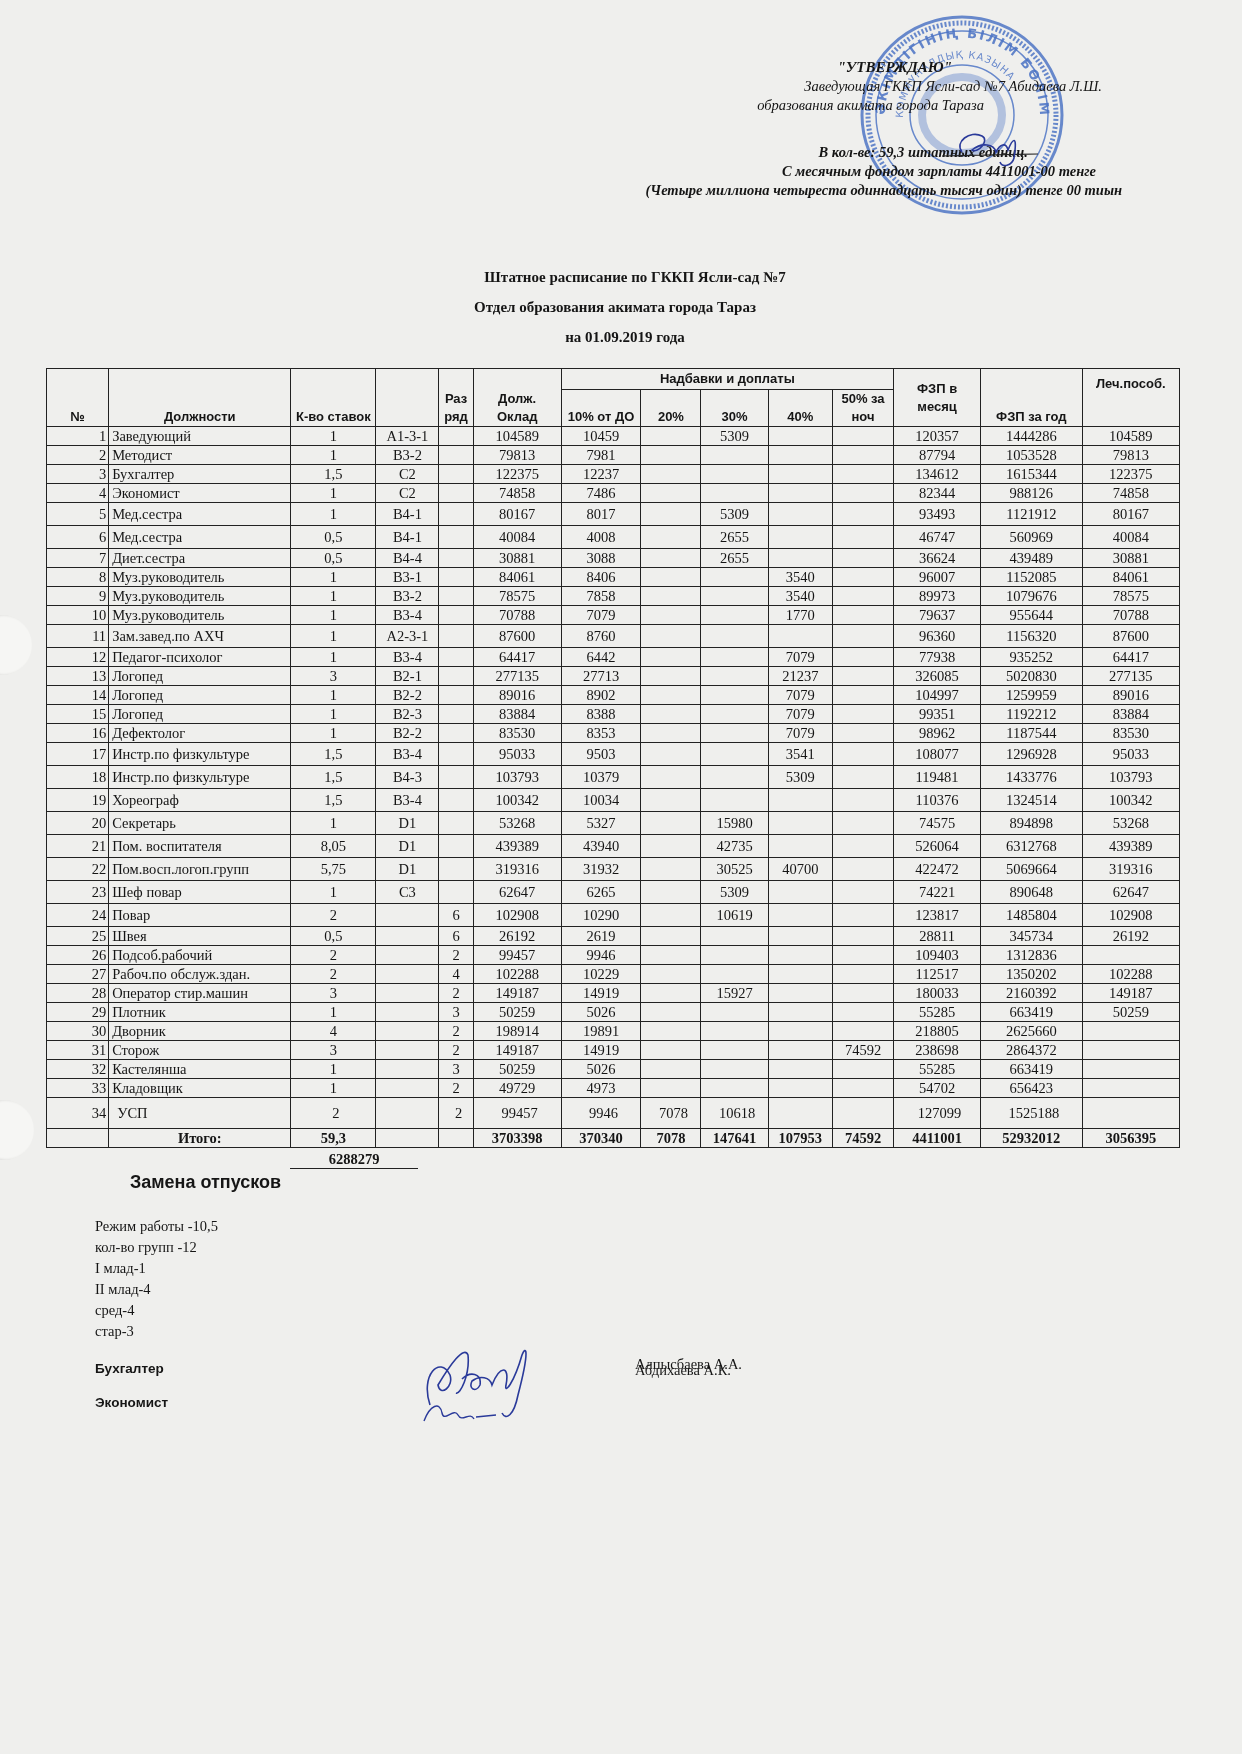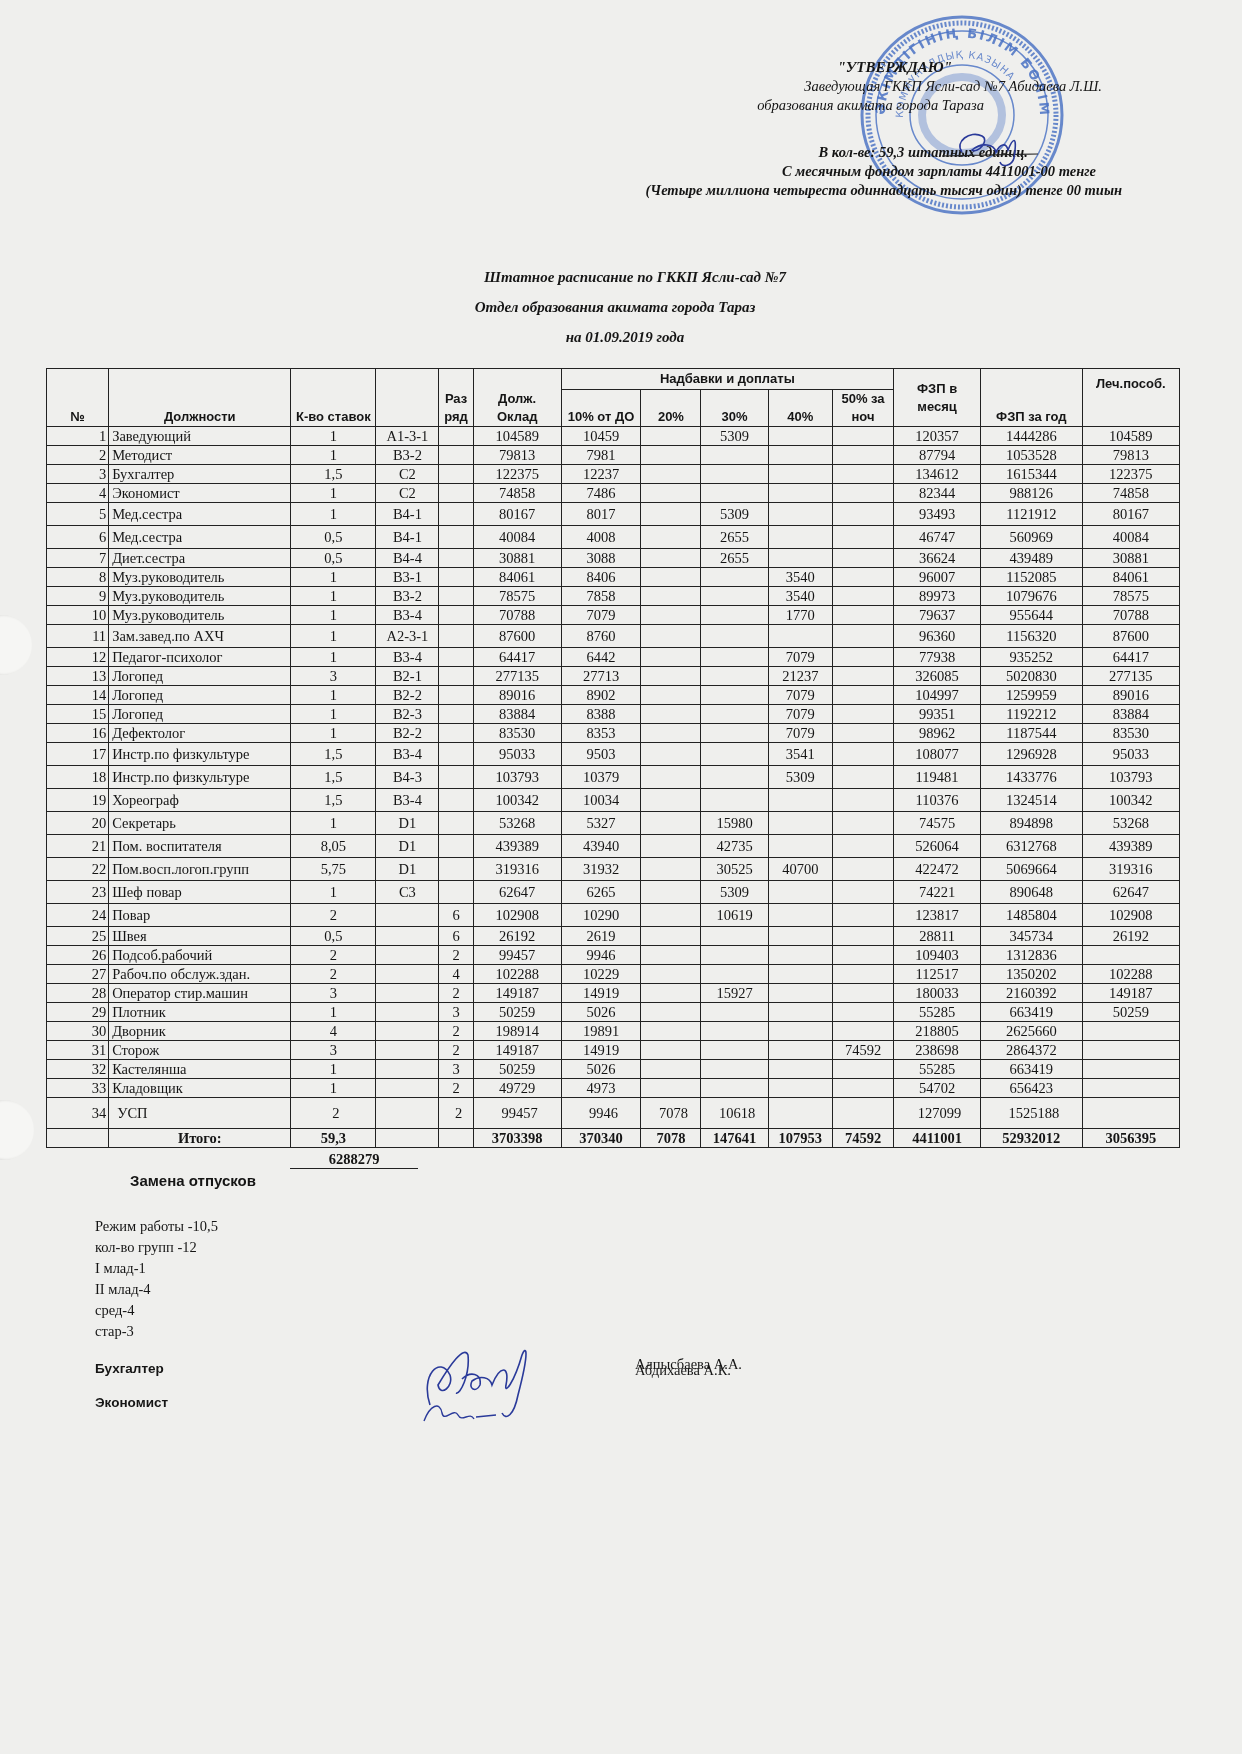--- a/index.html
+++ b/index.html
@@ -17,40 +17,40 @@
   .approve .l2 { padding-right: 118px; }
   .approve .sig { height: 28px; }
   .approve .l3 { padding-right: 74px; font-weight: bold; }
   .approve .l4 { padding-right: 6px; font-weight: bold; }
   .approve .l5 { padding-right: -20px; margin-right: -20px; font-weight: bold; }
 
   .stamp { left: 855px; top: 10px; width: 215px; height: 210px; pointer-events: none; }
   .signature-top { left: 942px; top: 122px; width: 96px; height: 50px; pointer-events: none; }
 
   
-  .titles { left: 380px; top: 262px; width: 480px; text-align: center; font-style: italic; font-weight: bold; font-size: 15px; line-height: 30px; }
+  .titles { left: 380px; top: 262px; width: 480px; text-align: center; font-weight: bold; font-size: 15px; line-height: 30px; }
   .titles div:nth-child(1) { margin-left: 30px; }
   .titles div:nth-child(2) { margin-left: -10px; }
   .titles div:nth-child(3) { margin-left: 10px; }
 
   
   table.staff { position: absolute; left: 46px; top: 368px; border-collapse: collapse; table-layout: fixed; width: 1134px; font-size: 14.5px; }
   table.staff td, table.staff th { border: 1.3px solid #222; padding: 0 3px; height: 18px; line-height: 17px; white-space: nowrap; overflow: hidden; }
   table.staff th { font-weight: bold; font-family: "Liberation Sans", "DejaVu Sans", sans-serif; font-size: 13px; vertical-align: bottom; text-align: center; line-height: 18px; }
   table.staff th.groupcap { vertical-align: middle; height: 20px; }
   table.staff td { text-align: center; }
   table.staff td.no { text-align: right; padding-right: 2px; }
   table.staff td.pos { text-align: left; }
   table.staff tr.tall td { height: 22px; }
   table.staff tr.xtall td { height: 30px; padding-left: 8px; }
   table.staff tr.total td { font-weight: bold; font-size: 14.5px; }
   table.staff tr.total td.lbl { text-align: center; }
   .below-total { left: 290px; top: 1150px; width: 128px; text-align: center; font-weight: bold; font-size: 14.5px; border-bottom: 1.3px solid #222; line-height: 18px; }
 
-  .vac { left: 130px; top: 1172px; font-family: "Liberation Sans", "DejaVu Sans", sans-serif; font-weight: bold; font-size: 15px; }
+  .vac { left: 130px; top: 1172px; font-family: "Liberation Sans", "DejaVu Sans", sans-serif; font-weight: bold; font-size: 18px; }
 
   .notes { left: 95px; top: 1216px; font-size: 14.5px; line-height: 21px; }
   .notes div { height: 21px; }
 
   .sign-row { font-size: 14.5px; }
   .sign-role { font-weight: bold; font-family: "Liberation Sans", "DejaVu Sans", sans-serif; font-size: 13.5px; }
   .r1 { left: 95px; top: 1361px; }
   .r2 { left: 95px; top: 1395px; }
   .n1 { left: 635px; top: 1362px; }
   .n2 { left: 635px; top: 1328px; margin-top: 28px; }

